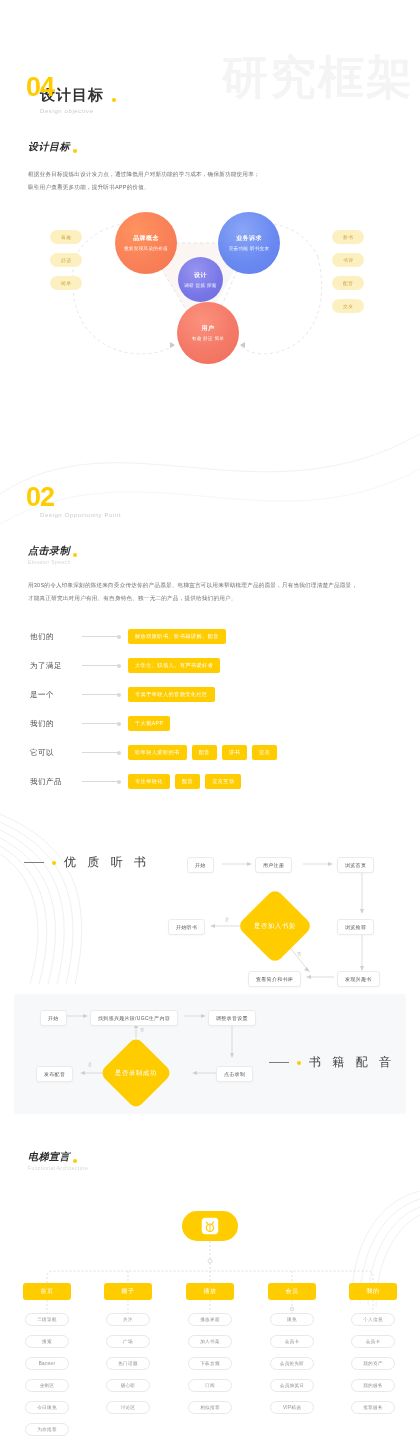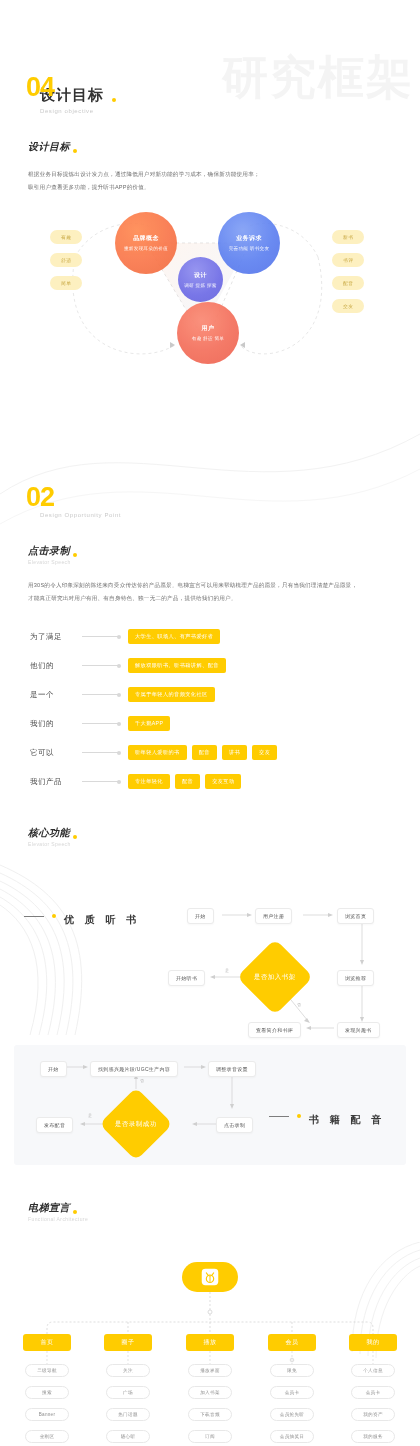--- a/index.html
+++ b/index.html
@@ -99,21 +99,21 @@
     background: #FFCC00; color: #fff; font-size: 5.2px;
     border-radius: 2px; padding: 4px 7px; margin-right: 5px;
     letter-spacing: .4px; white-space: nowrap;
   }
 
   
   .flow1 { position: relative; height: 180px; margin-top: 8px; }
   .flow1-side { position: absolute; left: 24px; top: 50px; display: flex; align-items: center; }
   .side-line { width: 20px; height: 1px; background: #7d7d7d; }
   .side-dot { width: 4px; height: 4px; border-radius: 50%; background: #FFCC00; margin: 0 8px; }
-  .side-text { font-size: 10px; color: #3a3a3a; letter-spacing: 4px; font-weight: 700; margin-top: 8px; }
+  .side-text { font-size: 12px; color: #3a3a3a; letter-spacing: 4px; font-weight: 400; }
   .fnode {
     position: absolute; background: #fff; border: 1px solid #ebebeb;
     border-radius: 3px; font-size: 5px; color: #555;
     padding: 4px 7px; letter-spacing: .3px; white-space: nowrap;
     box-shadow: 0 1px 2px rgba(0,0,0,.03);
   }
   .diamond {
     position: absolute; background: #FFCC00; color: #fff;
     display: flex; align-items: center; justify-content: center;
     font-size: 6.5px; letter-spacing: .5px; border-radius: 8px;
@@ -238,28 +238,28 @@
     </div>
     <div class="sub-en">Elevator Speech</div>
   </div>
   <div class="para">
     <p>用30S的令人印象深刻的陈述来向受众传达你的产品愿景。电梯宣言可以用来帮助梳理产品的愿景，只有当我们理清楚产品愿景，</p>
     <p>才能真正研究出对用户有用、有自身特色、独一无二的产品，提供给我们的用户。</p>
   </div>
 
   <div class="elev">
     <div class="elev-row">
+      <div class="elev-label">他们的</div>
+      <div class="elev-arrow"></div>
+      <div class="ybtn">解放双眼听书、听书籍讲解、配音</div>
+    </div>
+    <div class="elev-row">
       <div class="elev-label">为了满足</div>
       <div class="elev-arrow"></div>
       <div class="ybtn">大学生、职场人、有声书爱好者</div>
-    </div>
-    <div class="elev-row">
-      <div class="elev-label">他们的</div>
-      <div class="elev-arrow"></div>
-      <div class="ybtn">解放双眼听书、听书籍讲解、配音</div>
     </div>
     <div class="elev-row">
       <div class="elev-label">是一个</div>
       <div class="elev-arrow"></div>
       <div class="ybtn">专属于年轻人的音频文化社区</div>
     </div>
     <div class="elev-row">
       <div class="elev-label">我们的</div>
       <div class="elev-arrow"></div>
       <div class="ybtn">千大鹅APP</div>
@@ -274,27 +274,20 @@
     </div>
     <div class="elev-row">
       <div class="elev-label">我们产品</div>
       <div class="elev-arrow"></div>
       <div class="ybtn">专注年轻化</div>
       <div class="ybtn">配音</div>
       <div class="ybtn">交友互动</div>
     </div>
   </div>
 
-  <div class="sub-head" style="margin-top:30px;">
-    <div class="sub-title-row">
-      <div class="sub-title">核心功能</div>
-      <div class="sub-dot"></div>
-    </div>
-    <div class="sub-en">Elevator Speech</div>
-  </div>
 
   <div class="flow1">
     <svg width="420" height="180" style="position:absolute;left:0;top:0;">
 
       <path d="M0 10 C 70 40, 95 90, 75 180" stroke="#f0f0f0" stroke-width="1" fill="none"></path>
       <path d="M0 18 C 62 46, 86 94, 66 180" stroke="#f0f0f0" stroke-width="1" fill="none"></path>
       <path d="M0 26 C 54 52, 77 98, 57 180" stroke="#f0f0f0" stroke-width="1" fill="none"></path>
       <path d="M0 34 C 46 58, 68 102, 48 180" stroke="#f0f0f0" stroke-width="1" fill="none"></path>
       <path d="M0 42 C 38 64, 59 106, 39 180" stroke="#f0f0f0" stroke-width="1" fill="none"></path>
       <path d="M0 50 C 30 70, 50 110, 30 180" stroke="#f0f0f0" stroke-width="1" fill="none"></path>

